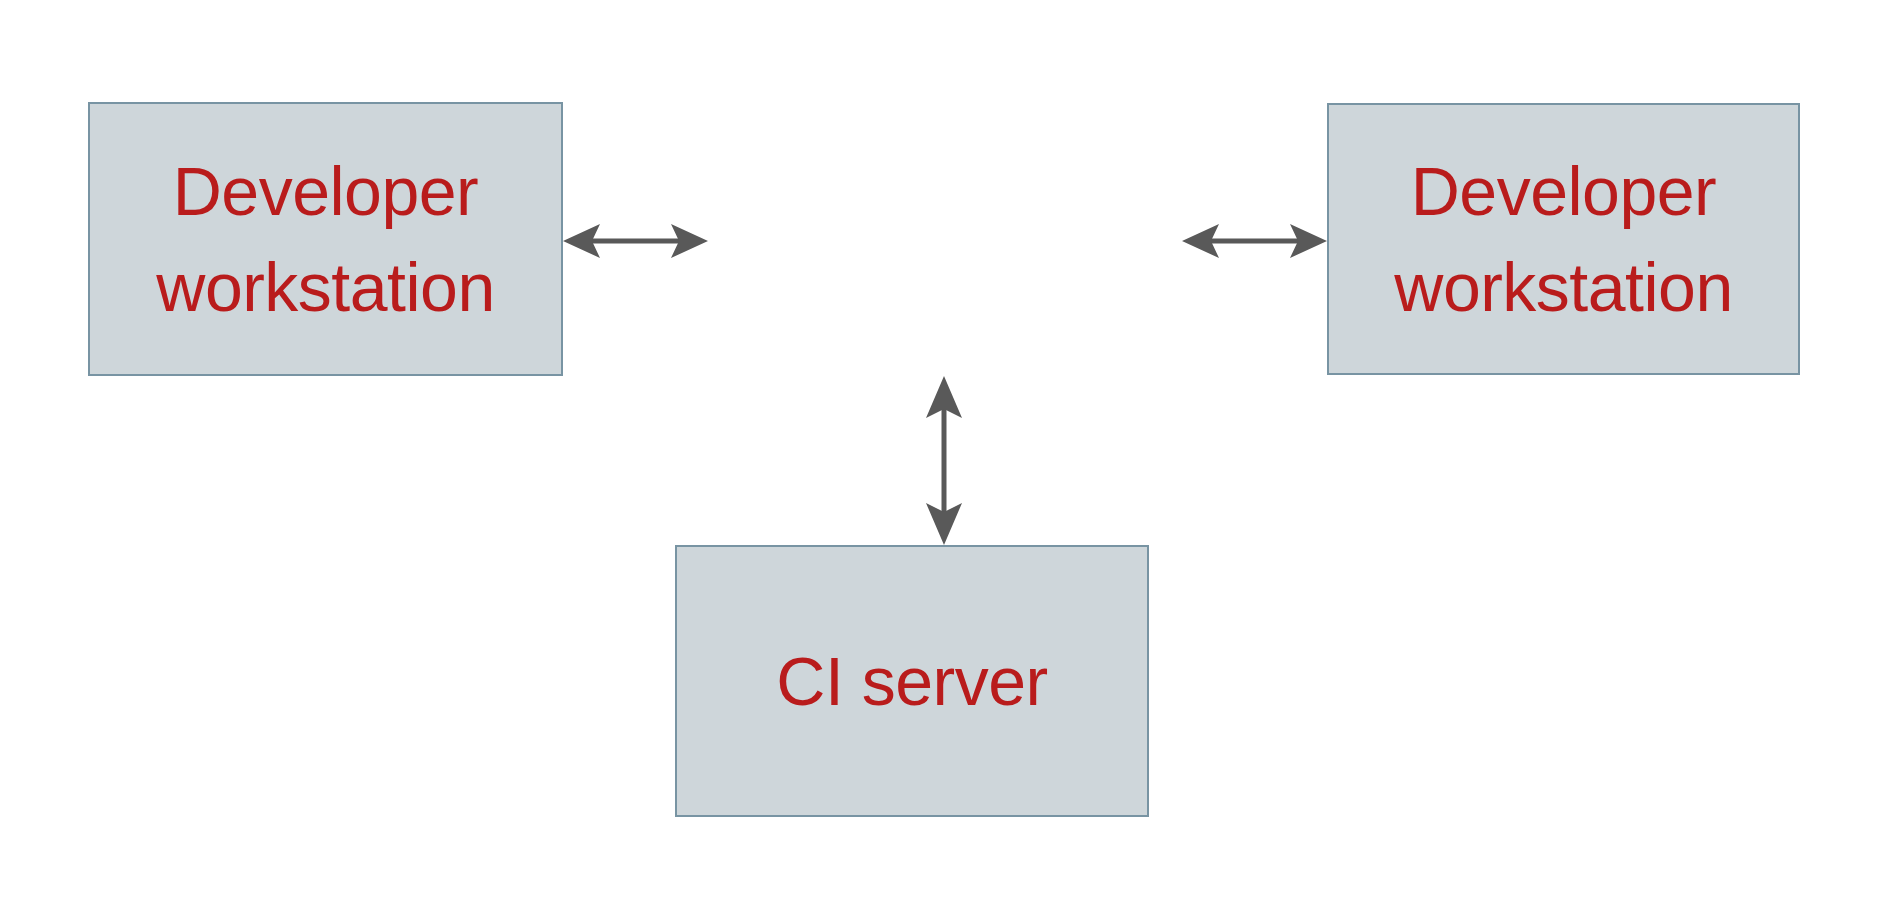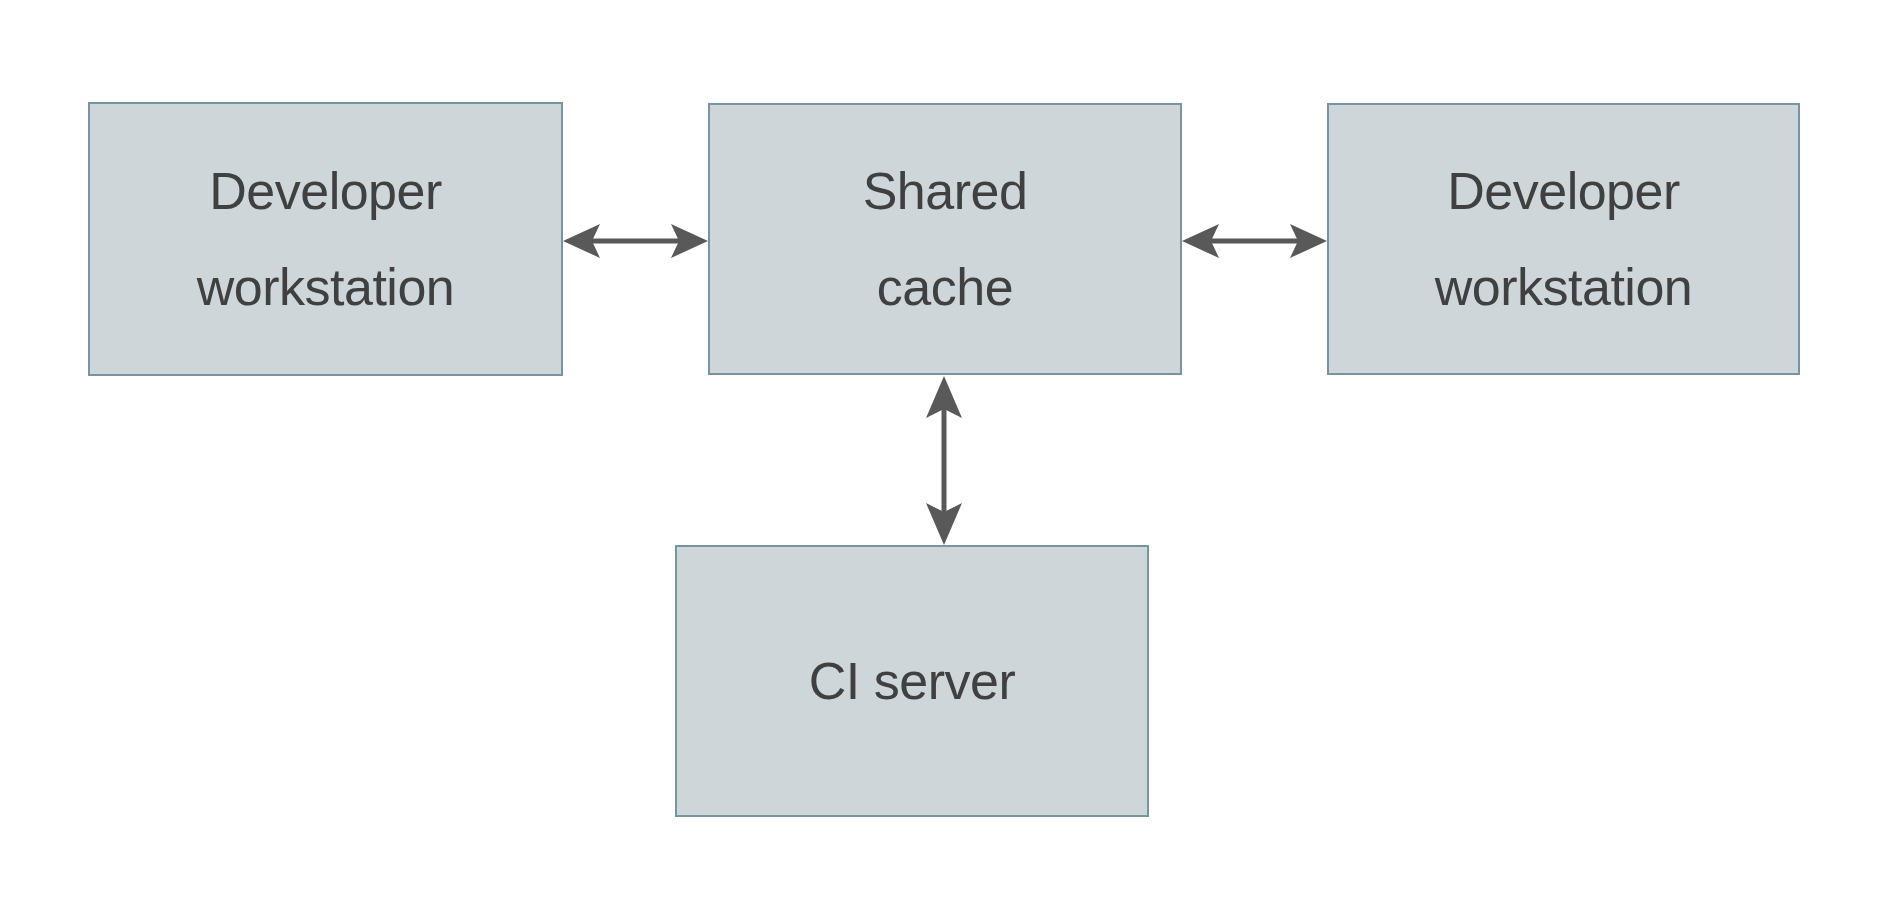--- a/index.html
+++ b/index.html
@@ -22,24 +22,24 @@
     box-sizing: border-box;
     background: #ced6da;
     border: 2px solid #7894a3;
     display: flex;
     align-items: center;
     justify-content: center;
     text-align: center;
   }
   .node-label {
     font-family: "Liberation Sans", sans-serif;
-    font-size: 52px;
+    font-size: 68px;
     line-height: 96px;
     font-weight: 400;
-    color: #404040;
+    color: #b91c1c;
     letter-spacing: -0.5px;
     white-space: pre-line;
     padding: 0 6px;
   }
   .edge-svg {
     position: absolute;
     left: 0;
     top: 0;
     width: 1900px;
     height: 922px;
@@ -79,24 +79,20 @@
       <polygon class="arrow-head" points="944,376 962,418 944,409 926,418"></polygon>
       <polygon class="arrow-head" points="944,545 962,503 944,512 926,503"></polygon>
     </g>
   </svg>
 
   <div class="node" style="left:88px; top:102px; width:475px; height:274px;">
     <div class="node-label">Developer
 workstation</div>
   </div>
 
-  <div class="node" style="left:708px; top:103px; width:474px; height:272px;">
-    <div class="node-label">Shared
-cache</div>
-  </div>
 
   <div class="node" style="left:1327px; top:103px; width:473px; height:272px;">
     <div class="node-label">Developer
 workstation</div>
   </div>
 
   <div class="node" style="left:675px; top:545px; width:474px; height:272px;">
     <div class="node-label">CI server</div>
   </div>
 

